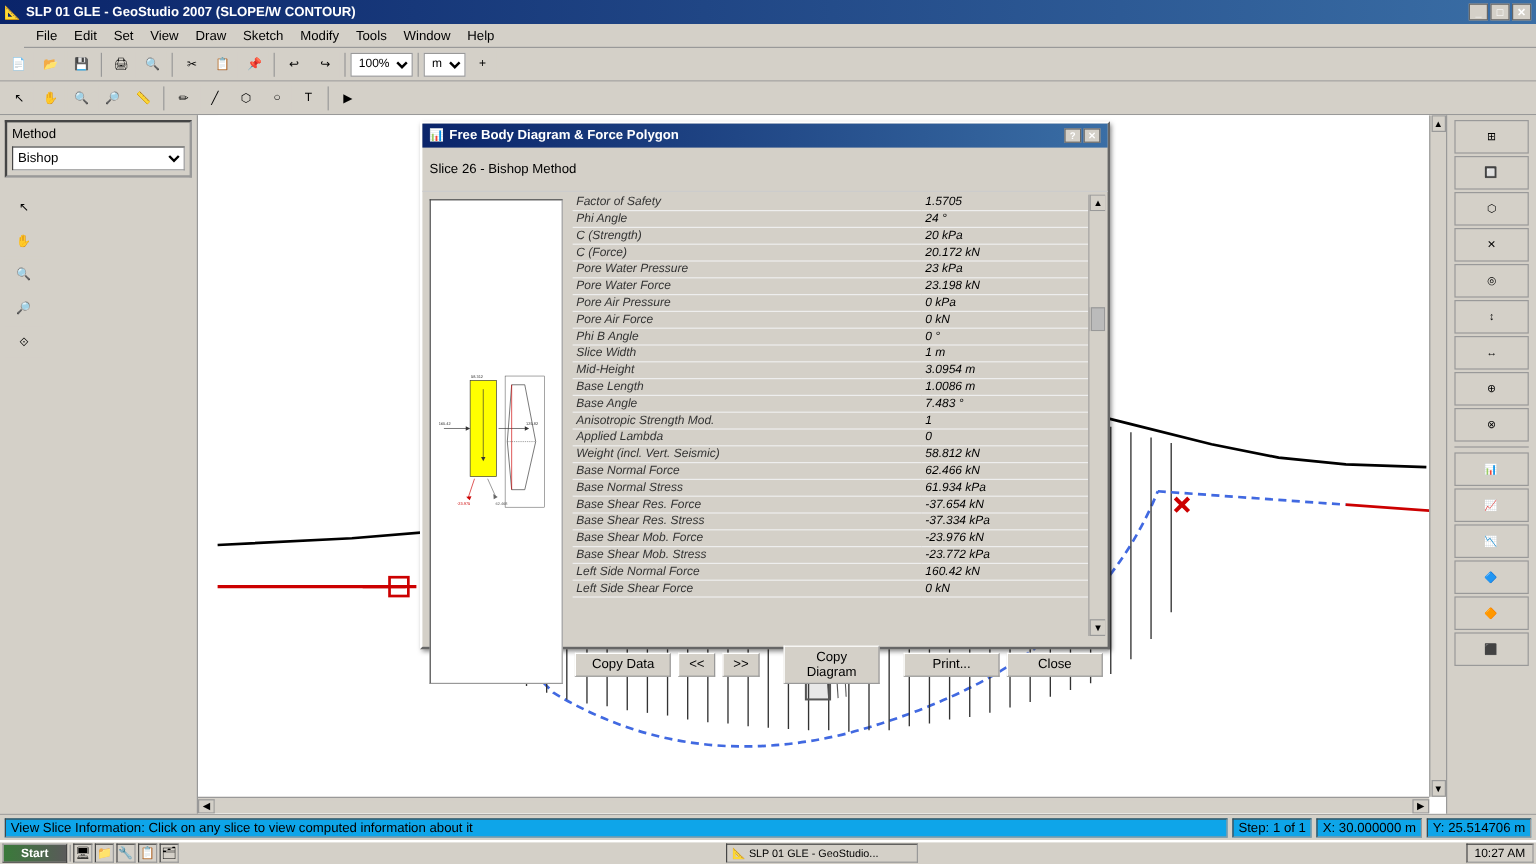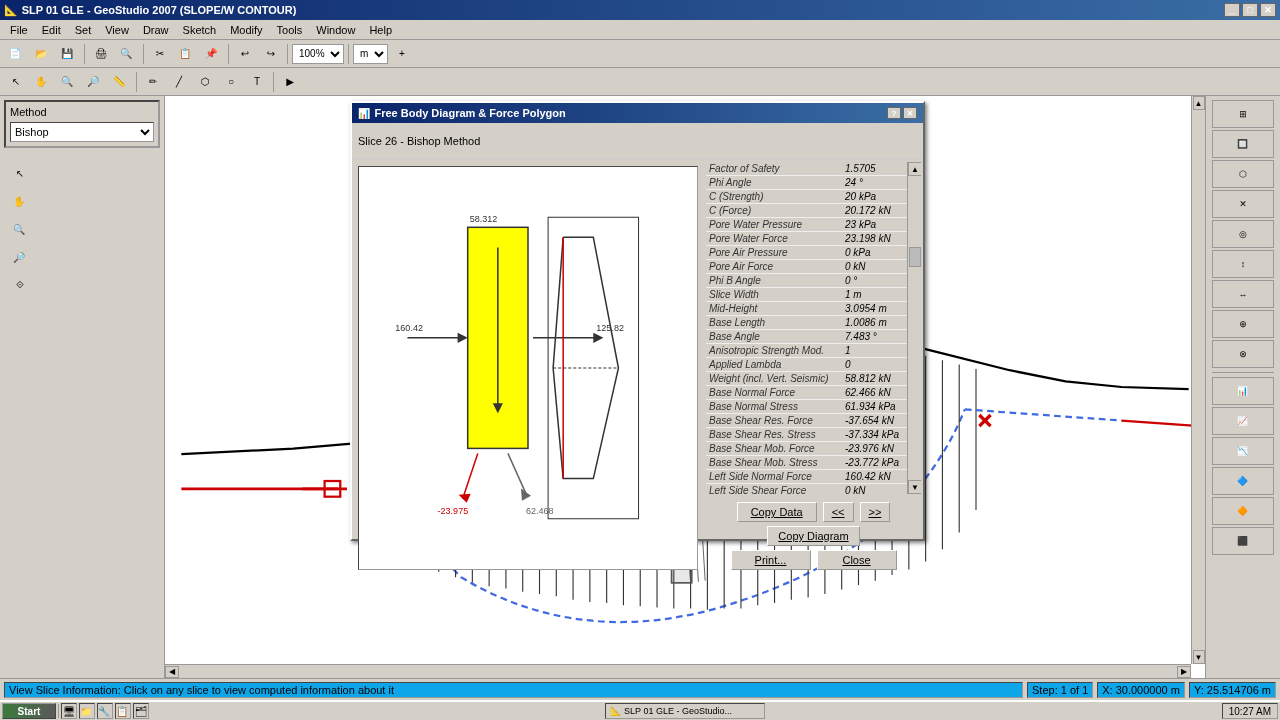--- a/index.html
+++ b/index.html
@@ -29,20 +29,21 @@
 
     
     .menu-bar {
       height: 20px;
       background: #d4d0c8;
       display: flex;
       align-items: center;
       padding: 0 4px;
       gap: 2px;
       border-bottom: 1px solid #999;
+      margin-left: 20px;
     }
     .menu-item {
       padding: 2px 6px;
       font-size: 11px;
       cursor: pointer;
     }
 
     
     .toolbar {
       height: 28px;
@@ -216,25 +217,24 @@
     }
     .data-table tr td {
       padding: 1px 3px;
       border-bottom: 1px solid #eee;
       white-space: nowrap;
     }
     .data-table tr td:first-child { color: #333; }
     .data-table tr td:last-child { color: #000; font-weight: normal; }
     .data-buttons {
       display: flex;
-      flex-direction: column;
-      gap: 4px;
+      flex-direction: row;
+      gap: 20px;
       padding: 4px 2px;
       align-items: center;
-      text-decoration: underline;
     }
     .data-btn-row { display: flex; gap: 6px; justify-content: center; }
     .data-btn {
       padding: 3px 10px;
       background: #d4d0c8;
       border: 1px solid #999;
       border-top-color: #fff;
       border-left-color: #fff;
       font-size: 11px;
       cursor: pointer;

